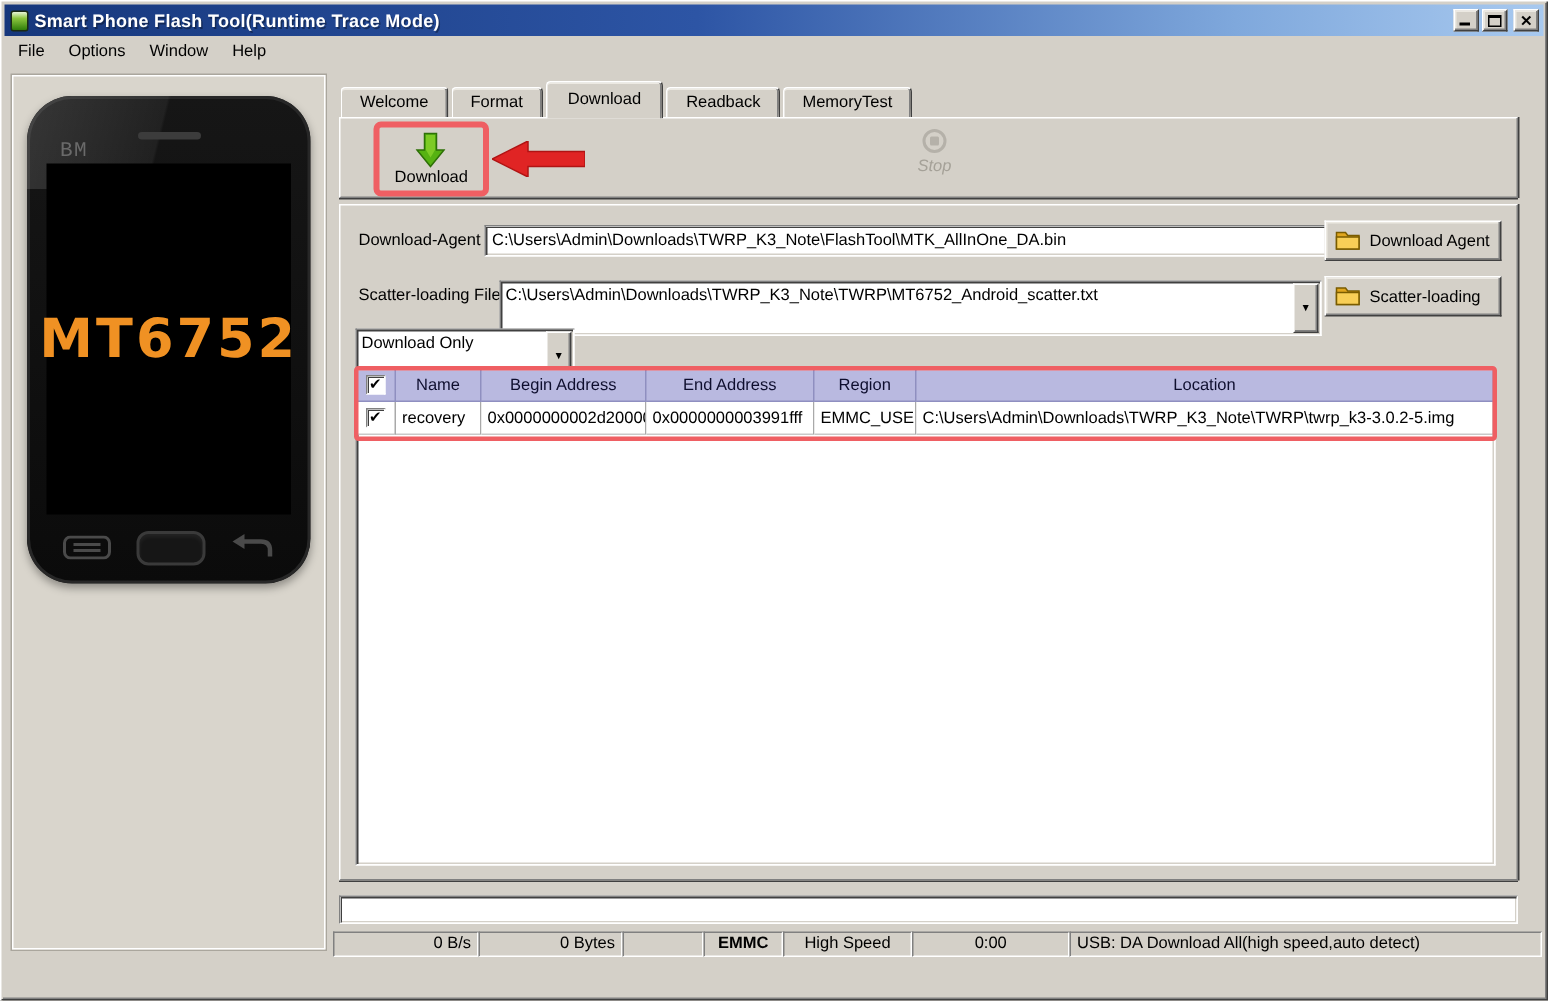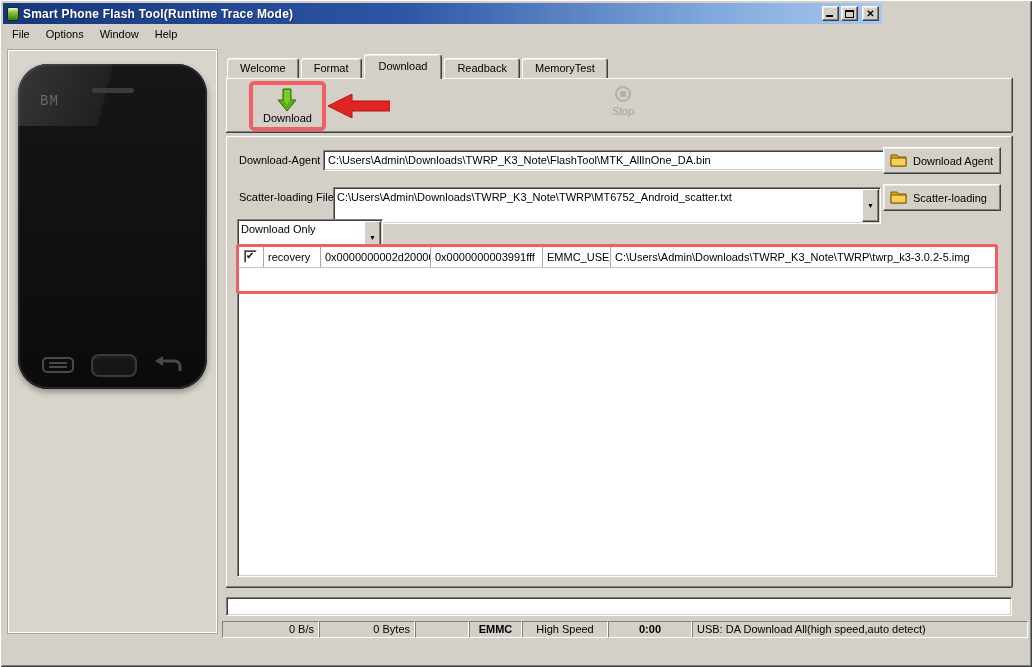--- a/index.html
+++ b/index.html
@@ -7,21 +7,21 @@
   body { font-family: "Liberation Sans", sans-serif; font-size: 11px; color:#000; background:#808080; }
 
   .window {
     position: relative; width: 1032px; height: 667px;
     background: var(--chrome, #d4d0c8);
     box-shadow: inset 1px 1px 0 #ffffff, inset -1px -1px 0 #404040, inset 2px 2px 0 #d4d0c8, inset -2px -2px 0 #808080;
   }
 
   
   .titlebar {
-    position:absolute; left:3px; top:3px; width:879px; height:21px;
+    position:absolute; left:3px; top:3px; width:1026px; height:21px;
     background: linear-gradient(90deg, var(--titlebar-left,#16377c) 0%, #2d55a5 45%, #7fa8dc 80%, var(--titlebar-right,#a8c9ef) 100%);
     display:flex; align-items:center; padding:0 3px;
   }
   .app-icon { width:12px; height:14px; margin:0 4px 0 1px;
     background: linear-gradient(#e8f5d8 0%, #8cc63f 35%, #2f7d0a 100%);
     border:1px solid #1b2b14; border-radius:2px; }
   .title-text { color:#fff; font-weight:bold; font-size:12px; letter-spacing:0.2px; text-shadow:1px 1px 0 rgba(0,0,0,0.35); flex:1; }
   .win-btns { display:flex; gap:2px; }
   .wbtn { width:17px; height:15px; background:#d4d0c8;
     border:1px solid; border-color:#ffffff #404040 #404040 #ffffff;
@@ -149,20 +149,23 @@
     <span class="menu-item">File</span>
     <span class="menu-item">Options</span>
     <span class="menu-item">Window</span>
     <span class="menu-item">Help</span>
   </div>
 
   <div class="left-panel">
     <div class="phone">
       <div class="speaker"></div>
       <span class="phone-brand">BM</span>
+      <div class="screen">
+        <span class="model-text">MT6752</span>
+      </div>
       <div class="navrow">
         <svg width="32" height="16">
           <rect x="1" y="1" width="30" height="14" rx="4" fill="none" stroke="#4a4a4a" stroke-width="2"></rect>
           <line x1="7" y1="6" x2="25" y2="6" stroke="#4a4a4a" stroke-width="2"></line>
           <line x1="7" y1="10" x2="25" y2="10" stroke="#4a4a4a" stroke-width="2"></line>
         </svg>
         <div class="home-btn"></div>
         <svg width="30" height="18">
           <path d="M27 15 v-4 q0 -6 -6 -6 H9" fill="none" stroke="#4a4a4a" stroke-width="3"></path>
           <polygon points="10,0 10,10 2,5" fill="#4a4a4a"></polygon>
@@ -229,20 +232,30 @@
 
     <div class="combo sunken" style="left:10px; top:82px; width:146px;">
       <span class="combo-text">Download Only</span>
       <div class="drop-btn">
           <span>▼</span>
         </div>
     </div>
 
     <div class="listview sunken">
       <div class="tbl-highlight"></div>
+      <div class="trow thead">
+        <div class="tcell col-check">
+            <div class="cb checked"></div>
+          </div>
+        <div class="tcell col-name">Name</div>
+        <div class="tcell col-begin">Begin Address</div>
+        <div class="tcell col-end">End Address</div>
+        <div class="tcell col-region">Region</div>
+        <div class="tcell col-loc">Location</div>
+      </div>
       <div class="trow tbody">
         <div class="tcell col-check">
             <div class="cb checked"></div>
           </div>
         <div class="tcell col-name">recovery</div>
         <div class="tcell col-begin">0x0000000002d20000</div>
         <div class="tcell col-end">0x0000000003991fff</div>
         <div class="tcell col-region">EMMC_USER</div>
         <div class="tcell col-loc">C:\Users\Admin\Downloads\TWRP_K3_Note\TWRP\twrp_k3-3.0.2-5.img</div>
       </div>
@@ -250,17 +263,17 @@
   </div>
 
   <div class="progress sunken"></div>
 
   <div class="statusbar">
     <div class="scell s-right" style="width:97px;">0 B/s</div>
     <div class="scell s-right" style="width:96px;padding-left:21px;">0 Bytes</div>
     <div class="scell" style="width:54px;"></div>
     <div class="scell s-center s-bold" style="width:53px;">EMMC</div>
     <div class="scell s-center" style="width:86px;">High Speed</div>
-    <div class="scell s-center" style="width:84px;font-weight:bold;">0:00</div>
+    <div class="scell s-center" style="width:105px;">0:00</div>
     <div class="scell" style="flex:1;">USB: DA Download All(high speed,auto detect)</div>
   </div>
 
 </div>
 
 </body></html>

